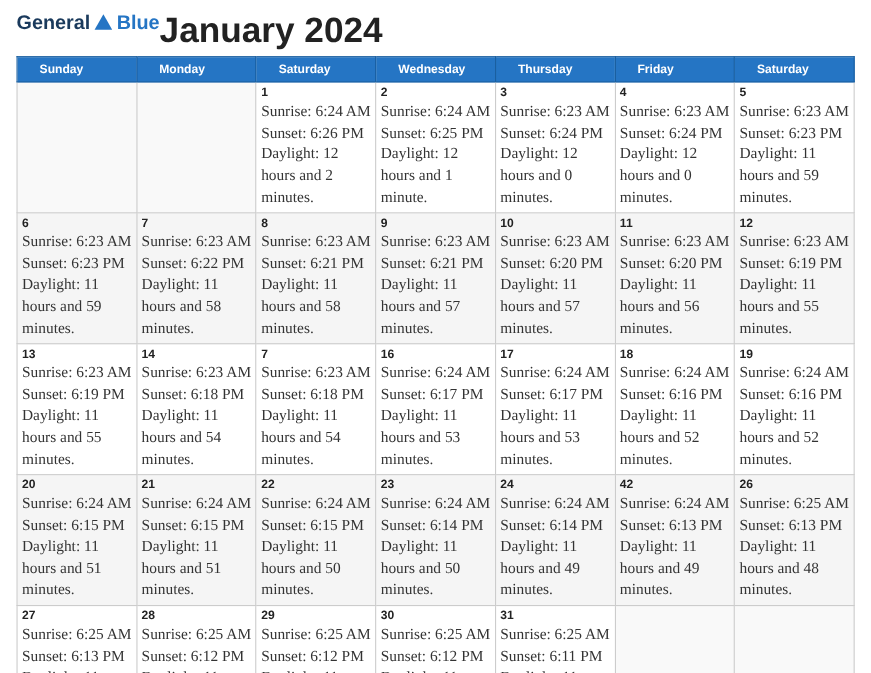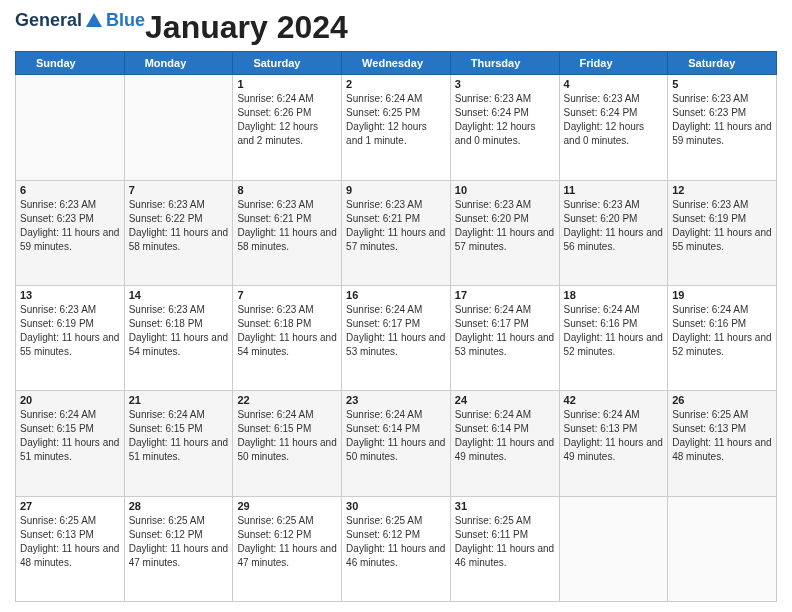--- a/index.html
+++ b/index.html
@@ -77,23 +77,24 @@
       background: #f9f9f9;
     }
     .day-num {
       font-size: 11px;
       font-weight: bold;
       color: #222;
       display: block;
       margin-bottom: 2px;
     }
     .day-info {
-      font-size: 10px;
+      font-size: 14px;
       color: #333;
       line-height: 1.4;
+      font-family: Liberation Serif, serif;
     }
     tr:nth-child(even) td { background: #f5f5f5; }
     tr:nth-child(odd) td { background: #fff; }
     .calendar thead tr th { background: #2575c4; }
   </style>
 </head>
 <body>
 
 <div class="page">
   <div class="header">

